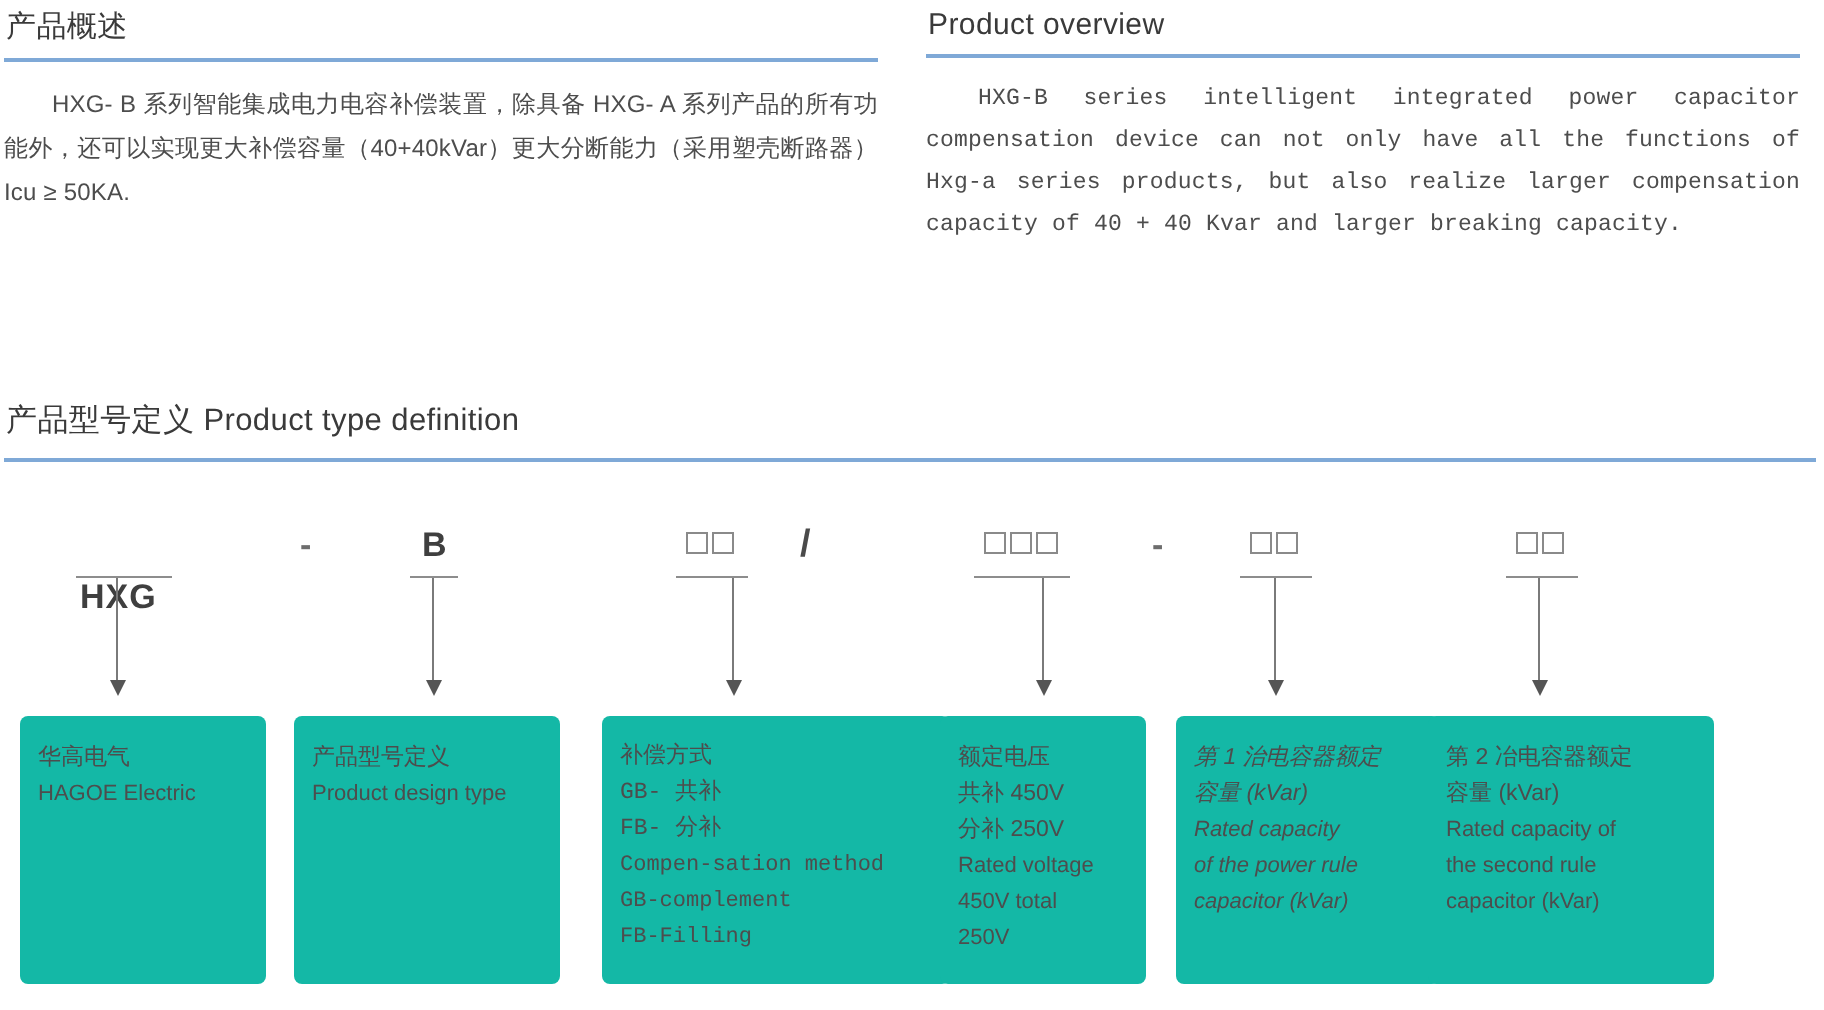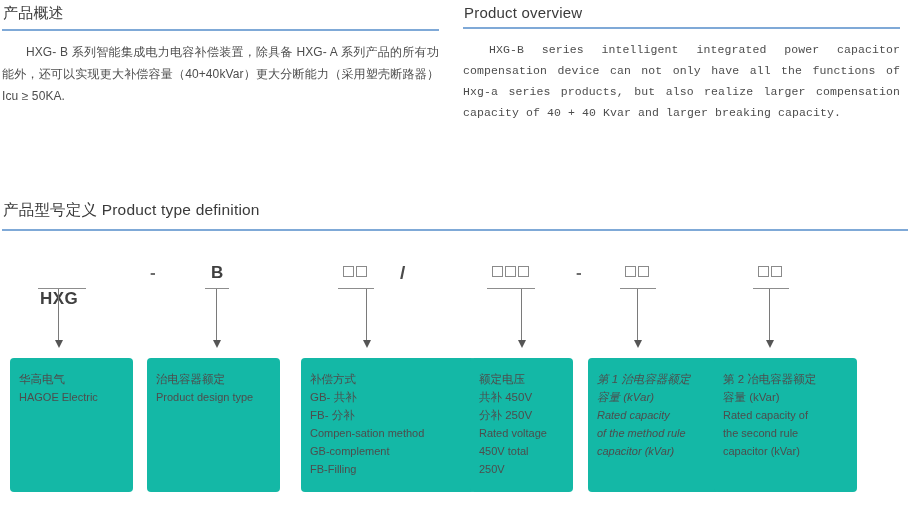--- a/index.html
+++ b/index.html
@@ -261,25 +261,25 @@
 </div>
 
 <div>
 
   <div class="card" style="left:10px; top:358px; width:123px; height:134px;">
     <div class="line cn">华高电气</div>
     <div class="line">HAGOE Electric</div>
   </div>
 
   <div class="card" style="left:147px; top:358px; width:133px; height:134px;">
-    <div class="line cn">治电容器额定</div>
+    <div class="line cn">产品型号定义</div>
     <div class="line">Product design type</div>
   </div>
 
-  <div class="card" style="left:301px; top:358px; width:174px; height:134px;">
+  <div class="card" style="left:301px; top:358px; width:174px; height:134px;font-family:Liberation Mono, monospace;">
     <div class="line cn">补偿方式</div>
     <div class="line cn">GB- 共补</div>
     <div class="line cn">FB- 分补</div>
     <div class="line">Compen-sation method</div>
     <div class="line">GB-complement</div>
     <div class="line">FB-Filling</div>
   </div>
 
   <div class="card" style="left:470px; top:358px; width:103px; height:134px;">
     <div class="line cn">额定电压</div>
@@ -287,21 +287,21 @@
     <div class="line cn">分补 250V</div>
     <div class="line">Rated voltage</div>
     <div class="line">450V total</div>
     <div class="line">250V</div>
   </div>
 
   <div class="card" style="left:588px; top:358px; width:132px; height:134px;font-style:italic;">
     <div class="line cn">第 1 治电容器额定</div>
     <div class="line cn">容量 (kVar)</div>
     <div class="line">Rated capacity</div>
-    <div class="line">of the method rule</div>
+    <div class="line">of the power rule</div>
     <div class="line">capacitor (kVar)</div>
   </div>
 
   <div class="card" style="left:714px; top:358px; width:143px; height:134px;">
     <div class="line cn">第 2 冶电容器额定</div>
     <div class="line cn">容量 (kVar)</div>
     <div class="line">Rated capacity of</div>
     <div class="line">the second rule</div>
     <div class="line">capacitor (kVar)</div>
   </div>

